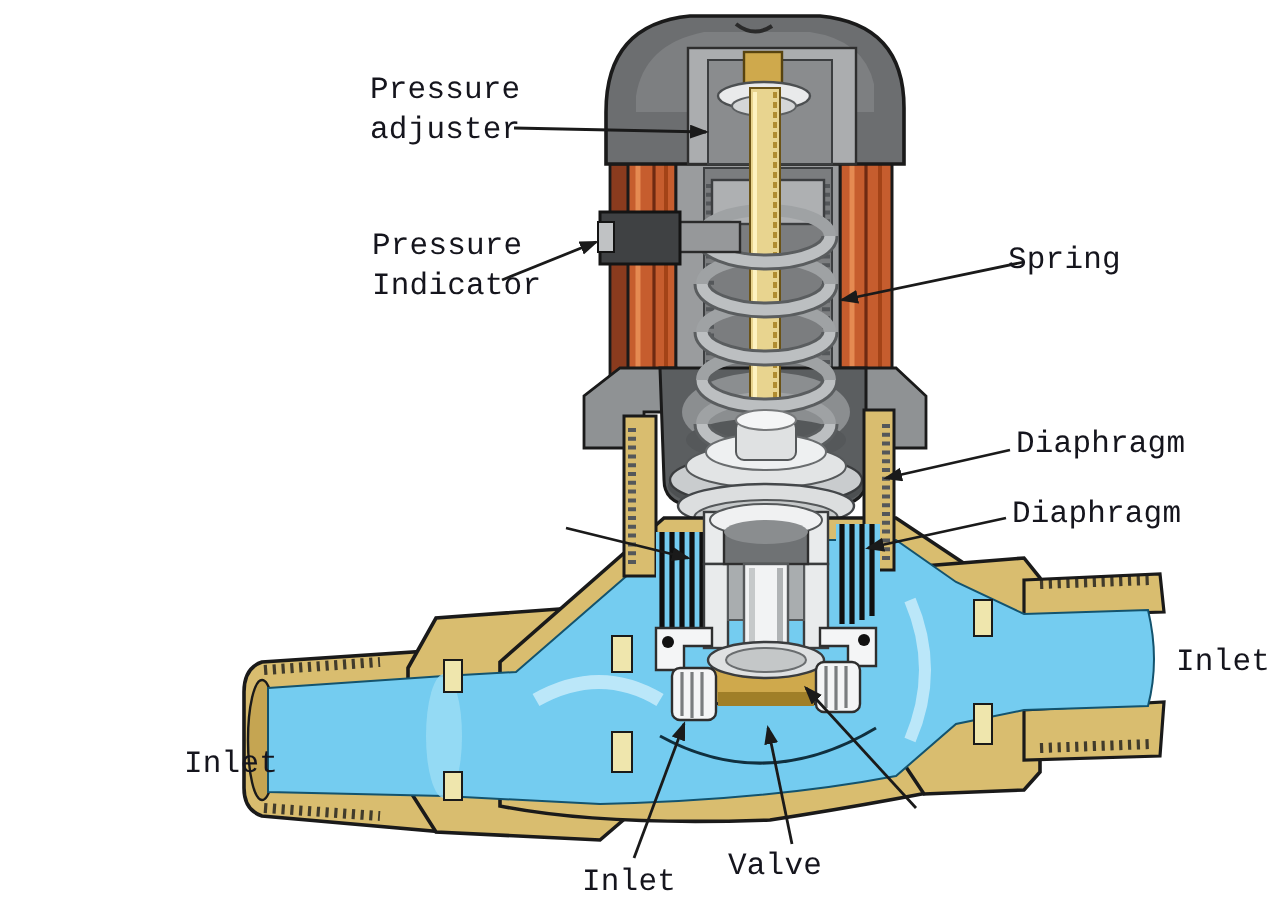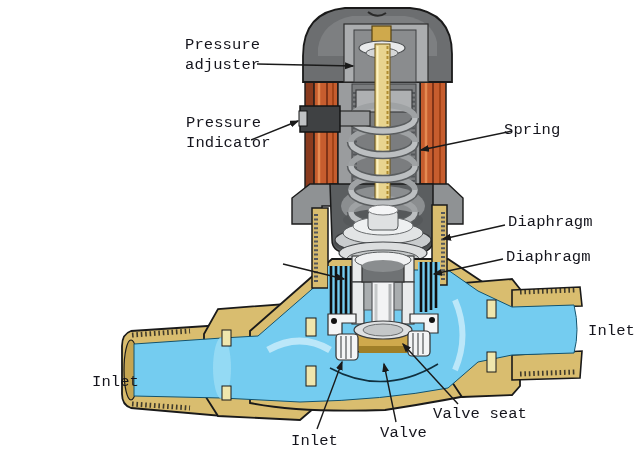--- a/index.html
+++ b/index.html
@@ -227,15 +227,14 @@
   <div class="label" style="left:185px;top:35px;">Pressure
 adjuster</div>
   <div class="label" style="left:186px;top:113px;">Pressure
 Indicator</div>
   <div class="label" style="left:504px;top:120px;">Spring</div>
   <div class="label" style="left:508px;top:212px;">Diaphragm</div>
   <div class="label" style="left:506px;top:247px;">Diaphragm</div>
   <div class="label" style="left:92px;top:360px;margin-top:12px;">Inlet</div>
   <div class="label" style="left:588px;top:321px;">Inlet</div>
   <div class="label" style="left:291px;top:431px;">Inlet</div>
-  <div class="label" style="left:380px;top:423px;text-align:center;">Valve</div>
-  <div class="label" style="left:433px;top:404px;">Valve seat</div>
+  <div class="label" style="left:364px;top:423px;text-align:center;">Valve</div>
 </div>
 
 </body></html>

